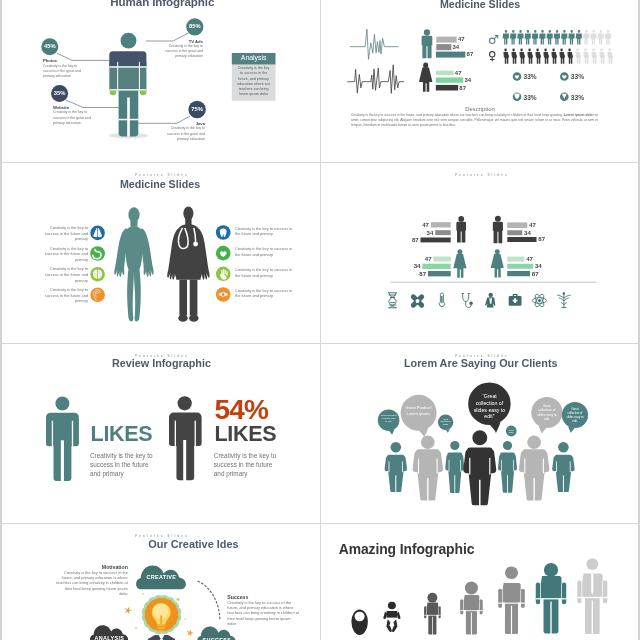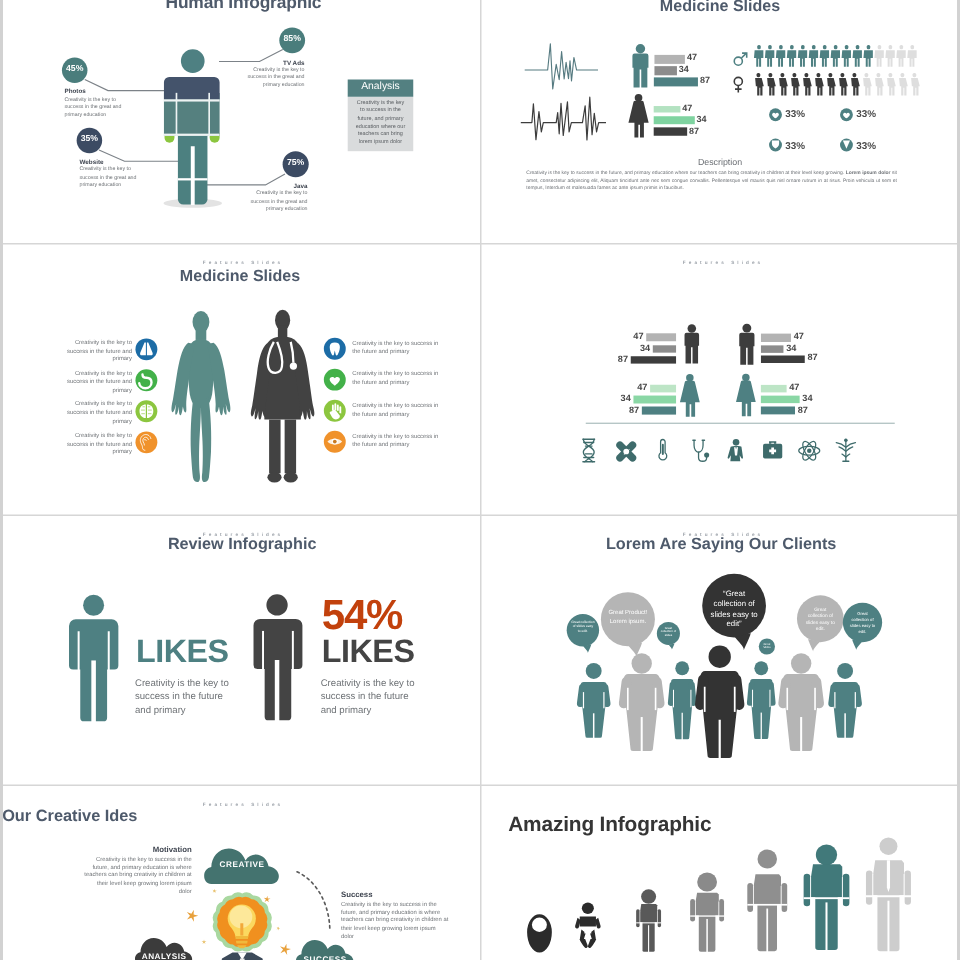--- a/index.html
+++ b/index.html
@@ -602,21 +602,21 @@
         <g>
           <circle cx="161.2" cy="89.4" r="9.4" fill="#fbd85f"></circle>
           <path d="M154.6,96.0 c1.4,2.0 2.2,3.6 2.4,5.6 h8.4 c0.2,-2.0 1.0,-3.6 2.4,-5.6 Z" fill="#fbd85f"></path>
           <circle cx="160.6" cy="88.2" r="7.6" fill="#fde89a"></circle>
           <path d="M156.8,101.0 h8.8 l-0.3,2.0 h-8.2 Z M157.3,104.1 h7.8 l-0.3,1.9 h-7.2 Z M158.1,107.1 h6.2 c-0.5,1.4 -1.4,2.1 -3.1,2.1 c-1.7,0 -2.6,-0.7 -3.1,-2.1 Z" fill="#f0b93c"></path>
           <path d="M160.2,92.5 h2.0 v8.2 h-2.0 Z" fill="#f2a93a"></path>
         </g>
       </g>
     </svg>
     <div class="t kicker" style="left:0;top:11.1px;width:320px;text-align:center;font-size:3.1px;letter-spacing:2.05px;padding-left:2.05px">Features Slides</div>
-    <div class="t ttl" style="left:1.45px;top:14.46px;width:384px;text-align:left;font-size:10.9px">Our Creative Ides</div>
+    <div class="t ttl" style="left:1.45px;top:14.46px;width:384px;text-align:center;font-size:10.9px">Our Creative Ides</div>
     <div class="t cloudlbl" style="left:136.1px;top:50.4px;width:49.8px">CREATIVE</div>
     <div class="t cloudlbl" style="left:90px;top:112.1px;width:38.1px">ANALYSIS</div>
     <div class="t cloudlbl" style="left:197.25px;top:113.4px;width:38.4px">SUCCESS</div>
     <div class="t blktitle" style="left:67.8px;top:41.0px;width:60px;text-align:right">Motivation</div>
     <div class="t blkbody" style="left:55.80px;top:46.7px;width:72.0px;text-align:right;font-size:3.9px;line-height:5.2px">Creativity is the key to success in the future, and primary education is where teachers can bring creativity in children at their level keep growing lorem ipsum dolor</div>
     <div class="t blktitle" style="left:227.3px;top:70.5px;width:60px;text-align:left">Success</div>
     <div class="t blkbody" style="left:227.3px;top:76.7px;width:72.0px;text-align:left;font-size:3.9px;line-height:5.2px">Creativity is the key to success in the future, and primary education is where teachers can bring creativity in children at their level keep growing lorem ipsum dolor</div>
   </div>
   <div class="slide" id="s8" style="left:320px;top:523.3px">
     <svg viewBox="0 0 320 180">

